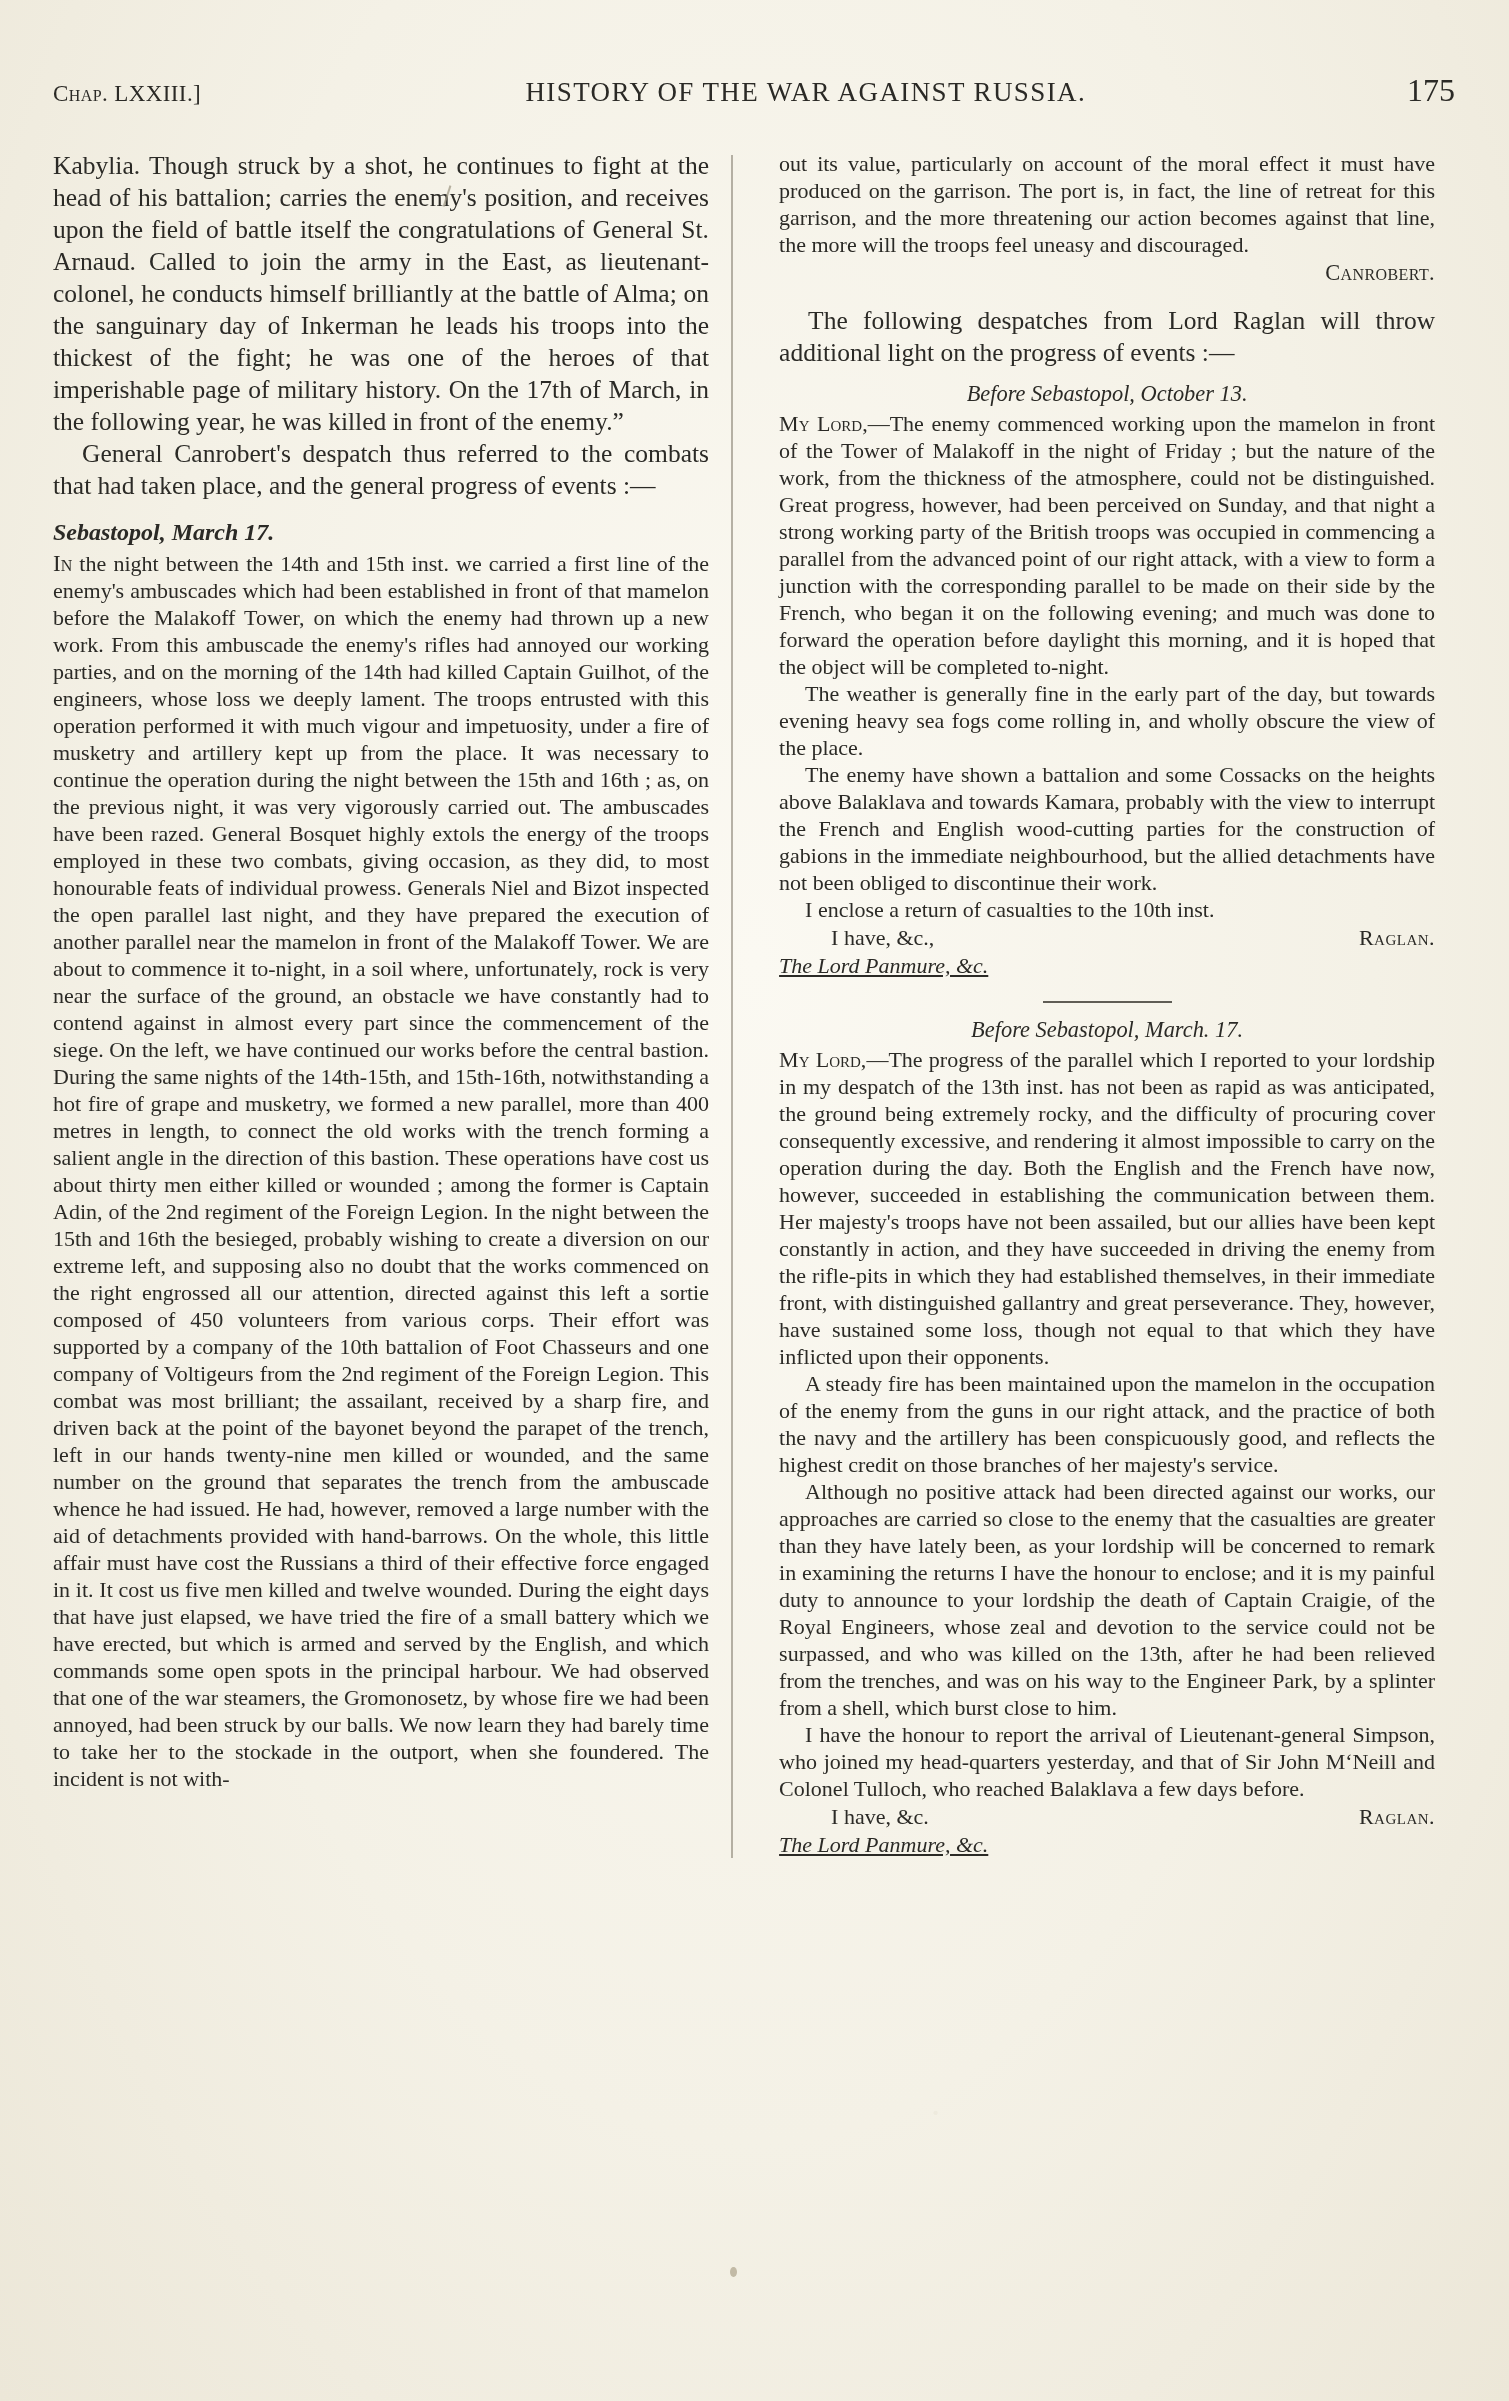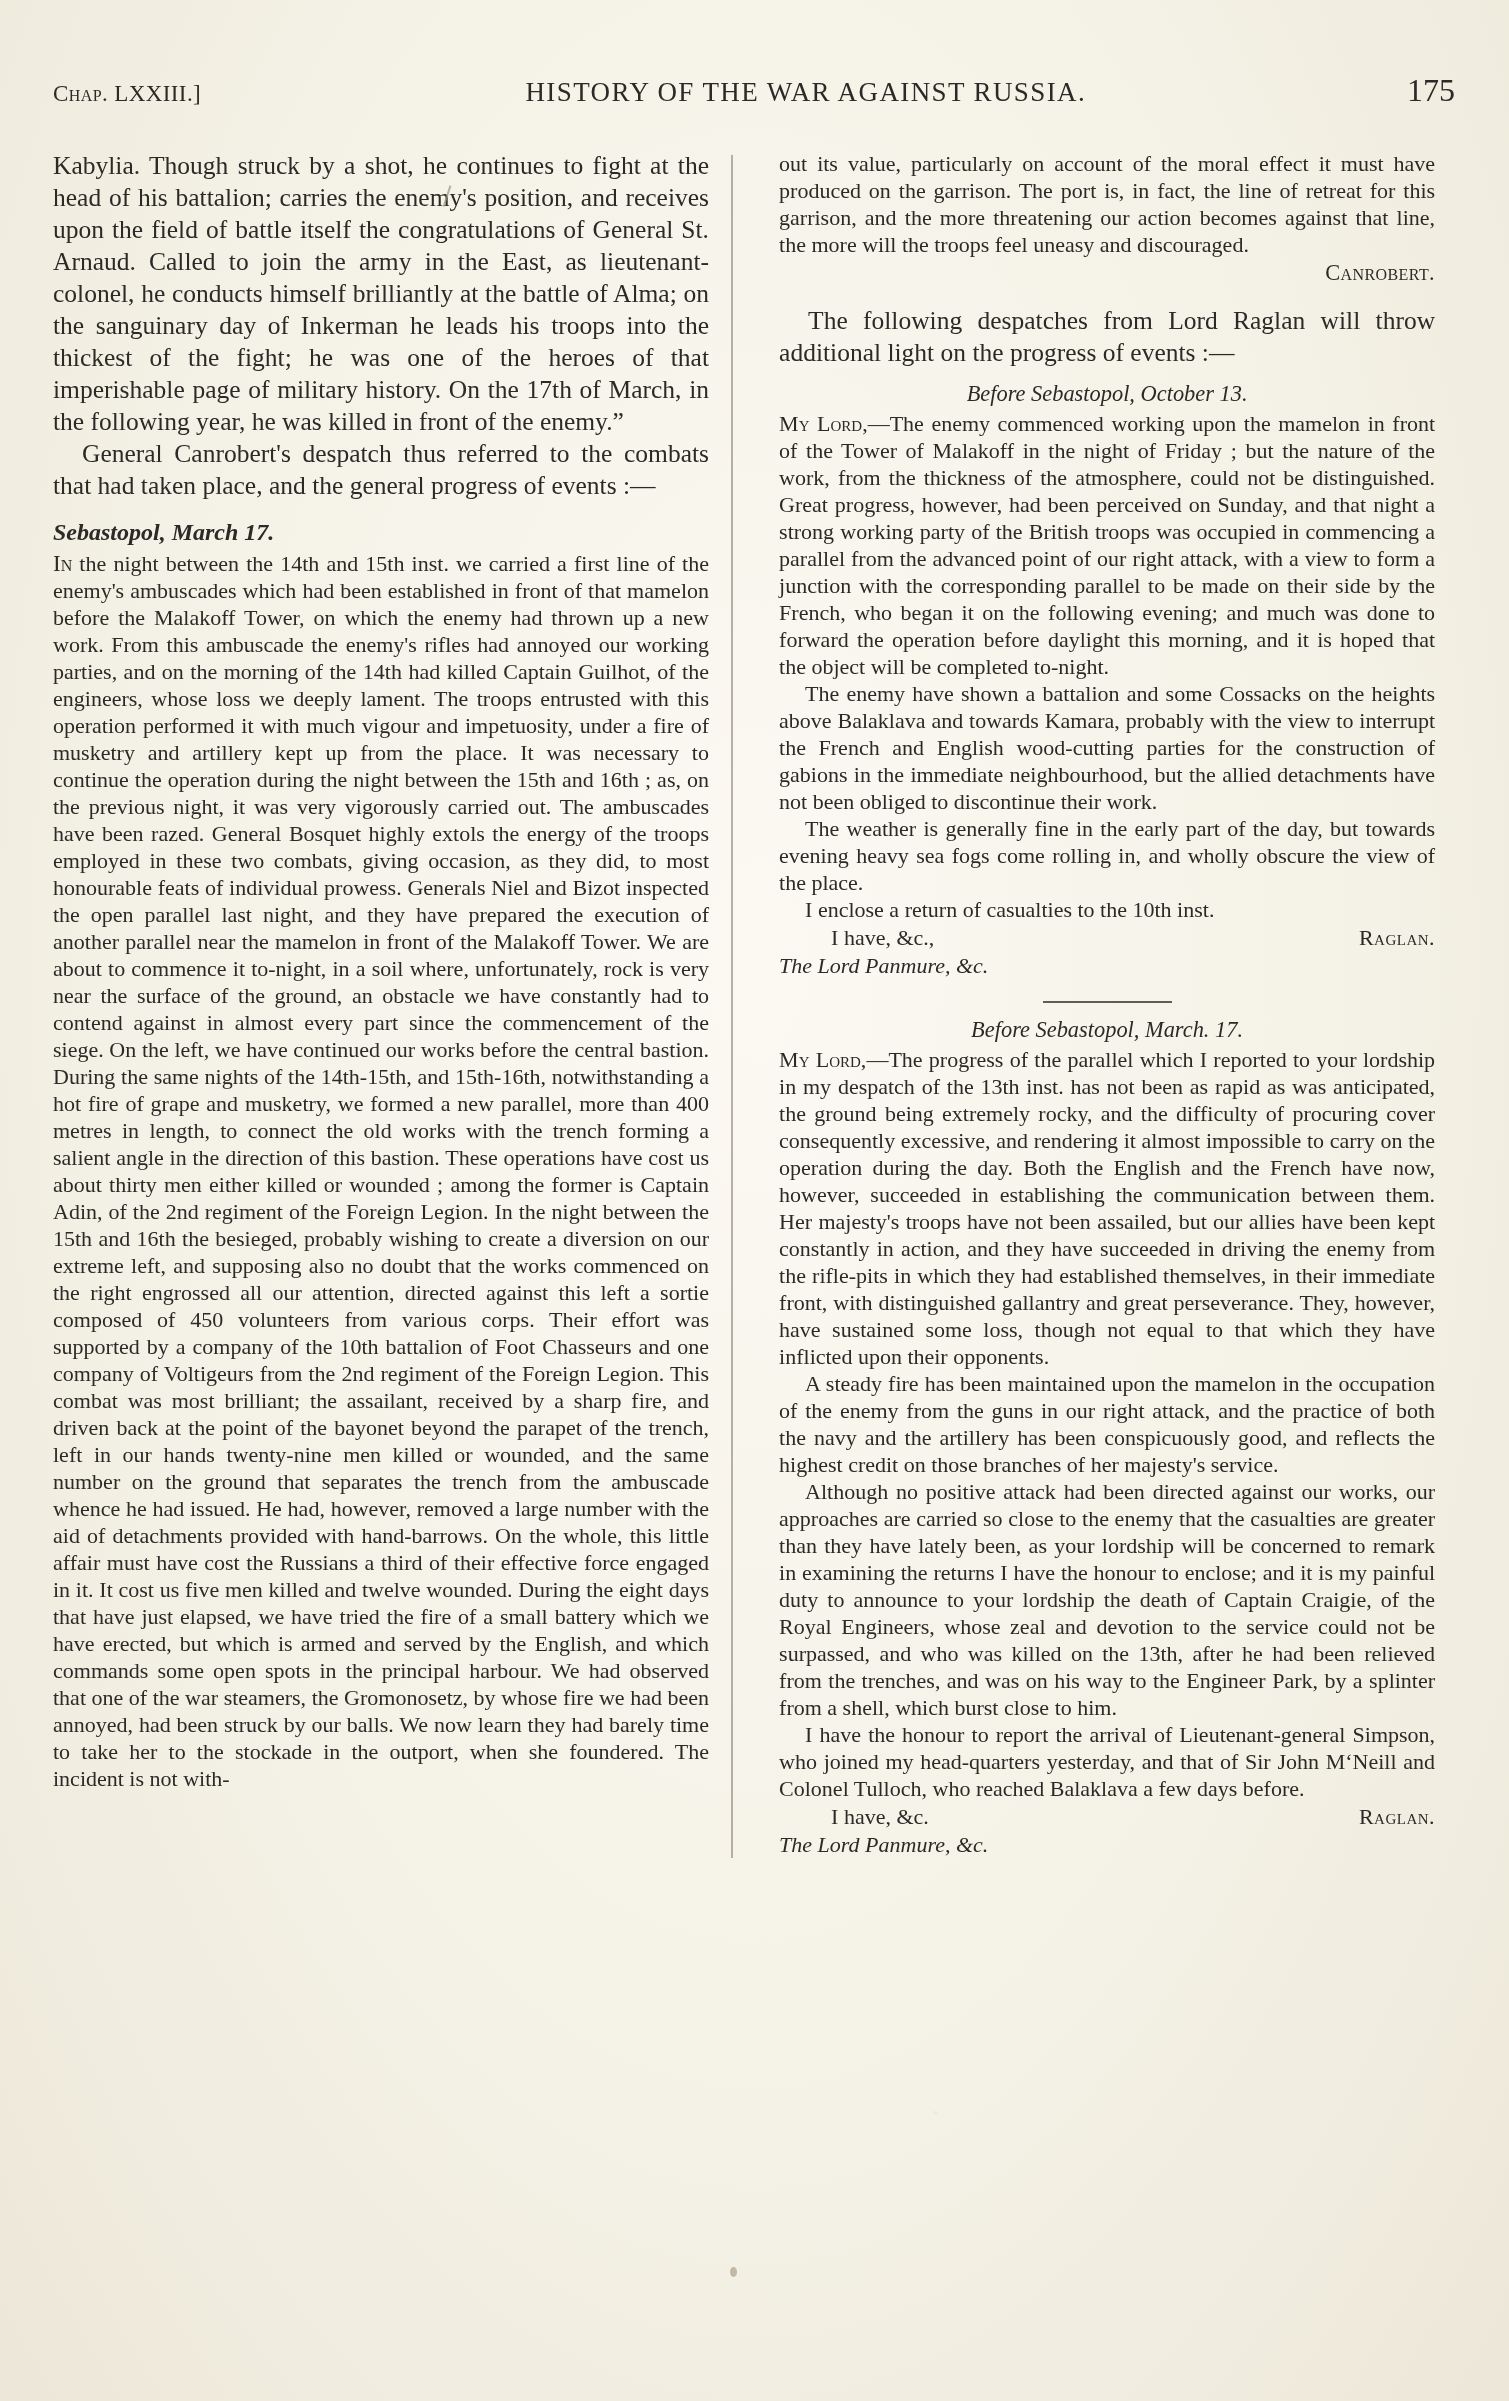--- a/index.html
+++ b/index.html
@@ -145,20 +145,21 @@
     padding-left: 52px;
   }
   .closing-row .sign {
     font-variant: small-caps;
     letter-spacing: 0.5px;
   }
   .addressee {
     font-style: italic;
     font-size: 22px;
     margin-top: 1.7px;
+    text-decoration: underline;
   }
   .divider {
     width: 129px;
     height: 1.7px;
     background: #3a372f;
     margin: 22.4px auto 14px auto;
     opacity: 0.8;
   }
   .gap-md { height: 19px; }
   .drop-sc { font-variant: small-caps; font-size: 23px; }
@@ -216,22 +217,22 @@
 
         <p class="body noind">out its value, particularly on account of the moral effect it must have produced on the garrison. The port is, in fact, the line of retreat for this garrison, and the more threatening our action becomes against that line, the more will the troops feel uneasy and discouraged.</p>
         <div class="sig">Canrobert.</div>
 
         <div class="gap-md"></div>
         <p class="lead-ind">The following despatches from Lord Raglan will throw additional light on the progress of events :—</p>
 
         <div class="place-date-r">Before Sebastopol, October 13.</div>
 
         <p class="body noind"><span class="smallcaps">My Lord,</span><span>—The enemy commenced working upon the mamelon in front of the Tower of Malakoff in the night of Friday ; but the nature of the work, from the thickness of the atmosphere, could not be distinguished. Great progress, however, had been perceived on Sunday, and that night a strong working party of the British troops was occupied in commencing a parallel from the advanced point of our right attack, with a view to form a junction with the corresponding parallel to be made on their side by the French, who began it on the following evening; and much was done to forward the operation before daylight this morning, and it is hoped that the object will be completed to-night.</span></p>
+        <p class="body">The weather is generally fine in the early part of the day, but towards evening heavy sea fogs come rolling in, and wholly obscure the view of the place.</p>
         <p class="body">The enemy have shown a battalion and some Cossacks on the heights above Balaklava and towards Kamara, probably with the view to interrupt the French and English wood-cutting parties for the construction of gabions in the immediate neighbourhood, but the allied detachments have not been obliged to discontinue their work.</p>
-        <p class="body">The weather is generally fine in the early part of the day, but towards evening heavy sea fogs come rolling in, and wholly obscure the view of the place.</p>
         <p class="body">I enclose a return of casualties to the 10th inst.</p>
 
         <div class="closing-row">
           <span>I have, &amp;c.,</span>
           <span class="sign">Raglan.</span>
         </div>
         <div class="addressee">The Lord Panmure, &amp;c.</div>
 
         <div class="divider"></div>
 

